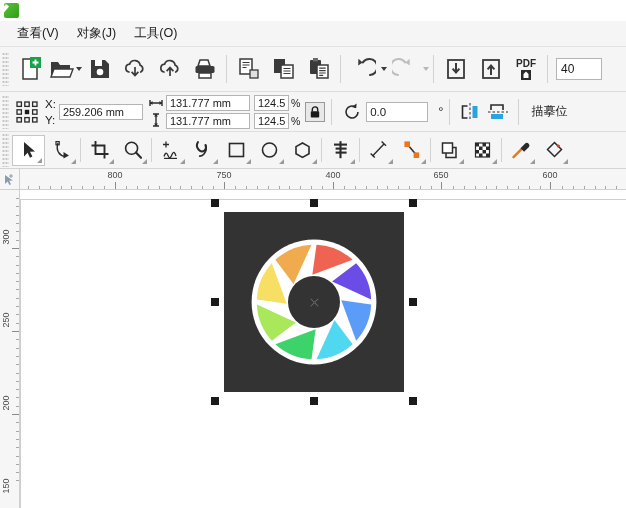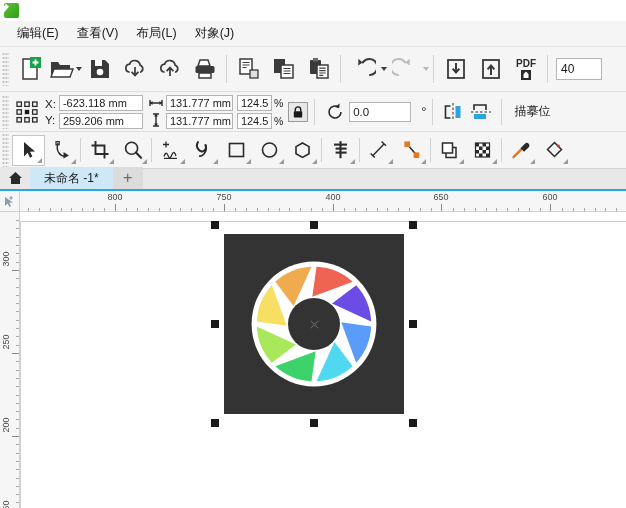--- a/index.html
+++ b/index.html
@@ -153,21 +153,21 @@
     border: 1px solid #b4b4b4;
     background: #fff;
     font-size: 11px;
     color: #1a1a1a;
     display: flex; align-items: center;
     padding-left: 3px;
     white-space: nowrap;
     overflow: hidden;
   }
   .fld.w-pos { width: 84px; }
-  .fld.w-size { width: 67px; text-align: right; }
+  .fld.w-size { width: 84px; text-align: right; }
   .fld.w-scale { width: 35px; }
   .fld.w-rot { width: 62px; height: 20px; font-size: 11.5px; }
   .dimicons { display: flex; flex-direction: column; gap: 3px; margin: 0 3px 0 6px; flex: 0 0 auto; }
   .pctcol {
     display: flex; flex-direction: column; gap: 4px;
     font-size: 10.5px; color: #1a1a1a;
     margin-left: 2px; margin-right: 2px;
     line-height: 14px;
     flex: 0 0 auto;
   }
@@ -369,24 +369,23 @@
 </head>
 <body>
 
 <div id="app">
 
   <div class="titlebar">
     <div class="app-icon"></div>
   </div>
 
   <div class="menubar">
-    <div class="menu-item">编辑(E)</div>
     <div class="menu-item">查看(V)</div>
-    <div class="menu-item">布局(L)</div>
     <div class="menu-item">对象(J)</div>
+    <div class="menu-item">工具(O)</div>
   </div>
 
   <div class="toolbar">
     <div class="grip"></div>
 
     <div class="tb-btn">
       <svg width="26" height="26" viewBox="0 0 26 26">
         <path d="M6 3 h9 l5 5 v15 h-14 z" fill="#fff" stroke="#3a3a3a" stroke-width="1.5"></path>
         <path d="M15 3 v5 h5" fill="#e8e8e8" stroke="#3a3a3a" stroke-width="1.3"></path>
         <rect x="13" y="1" width="11" height="11" fill="#16a34a"></rect>
@@ -524,21 +523,20 @@
         <rect x="10.8" y="10.8" width="4.4" height="4.4" fill="#1a1a1a"></rect>
       </svg>
     </div>
 
     <div class="xy-labels">
       <span>X:</span>
       <span>Y:</span>
     </div>
 
     <div class="fieldcol">
-      <div class="fld w-pos">-623.118 mm</div>
       <div class="fld w-pos">259.206 mm</div>
     </div>
 
     <div class="dimicons">
       <svg width="14" height="14" viewBox="0 0 14 14">
         <path d="M1 7 h12 M1 4 v6 M13 4 v6" stroke="#2a2a2a" stroke-width="1.4"></path>
         <path d="M3.5 5 L3.5 9 L1 7 z M10.5 5 L10.5 9 L13 7 z" fill="#2a2a2a"></path>
       </svg>
       <svg width="14" height="14" viewBox="0 0 14 14">
         <path d="M7 1 v12 M4 1 h6 M4 13 h6" stroke="#2a2a2a" stroke-width="1.4"></path>
@@ -735,29 +733,20 @@
     </div>
 
     <div class="tool flyout">
       <svg width="20" height="20" viewBox="0 0 20 20">
         <path d="M10.5 2.5 L17.5 9.5 L10.5 16.5 L3.5 9.5 z" fill="none" stroke="#2a2a2a" stroke-width="1.5"></path>
         <circle cx="14.4" cy="6" r="1.6" fill="#d43f2a"></circle>
       </svg>
     </div>
   </div>
 
-  <div class="tabbar">
-    <div class="home-tab">
-      <svg width="15" height="14" viewBox="0 0 15 14">
-        <path d="M7.5 1 L14 7 h-2 v6 h-9 v-6 h-2 z" fill="#2a2a2a"></path>
-      </svg>
-    </div>
-    <div class="doc-tab">未命名 -1*</div>
-    <div class="add-tab">+</div>
-  </div>
 
   <div class="workarea">
 
     <div class="hruler-row">
       <div class="ruler-corner">
         <svg width="13" height="13" viewBox="0 0 13 13">
           <path d="M2 2 L2 11 L4.6 8.4 L6.4 12 L8 11.2 L6.2 7.8 L9.8 7.6 z" fill="#8a9bb0"></path>
           <path d="M8 1 v4 M6 3 h4" stroke="#8a9bb0" stroke-width="1"></path>
         </svg>
       </div>

